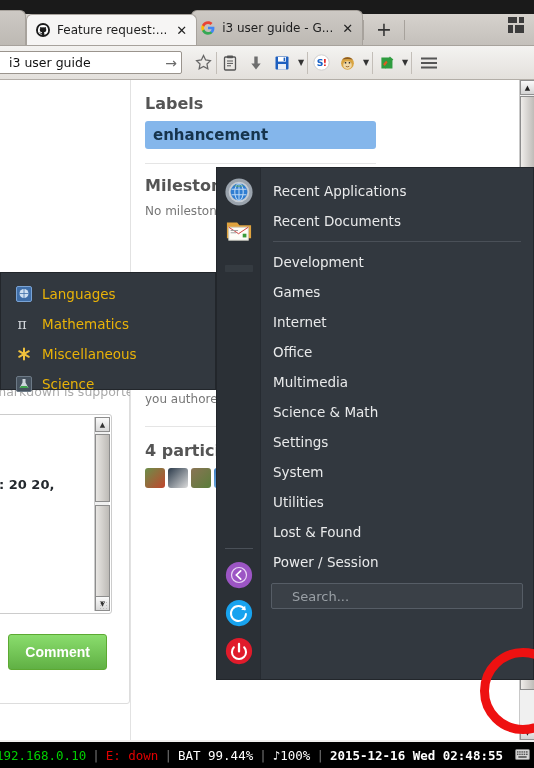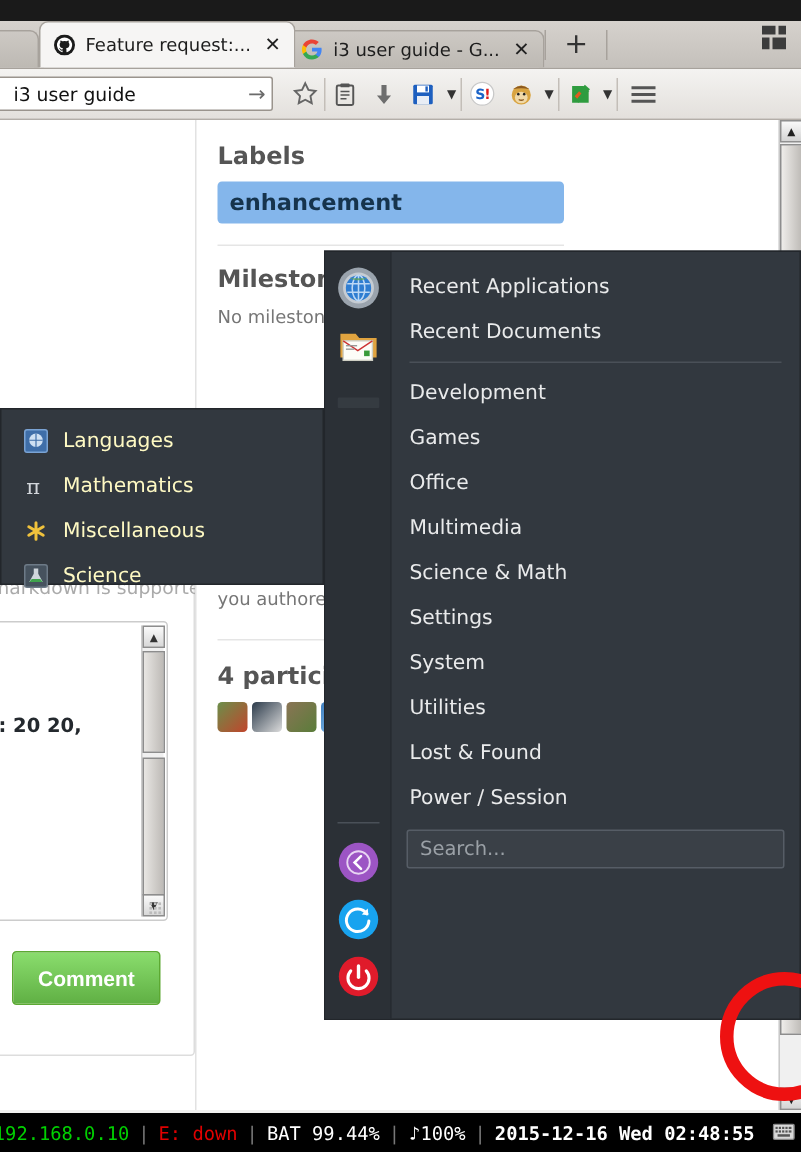--- a/index.html
+++ b/index.html
@@ -18,21 +18,21 @@
   .browser { position: absolute; left: 0; top: 14px; width: 534px; height: 728px; background: #f1f0ef; }
 
   
   .tabstrip {
     position: relative; height: 32px; width: 534px;
     background: linear-gradient(#d6d2cd, #c4c0bb);
     border-bottom: 1px solid #a7a29c;
     display: flex; align-items: flex-end;
   }
   .tab {
-    position: relative; height: 25px; display: flex; align-items: center;
+    position: relative; height: 35px; display: flex; align-items: center;
     padding: 0 6px 0 8px; gap: 6px;
     border: 1px solid #a7a29c; border-bottom: none;
     border-top-left-radius: 6px; border-top-right-radius: 6px;
     font-size: 12px; color: #1d1d1d; white-space: nowrap;
   }
   .tab.partial { margin-left: -52px; }
   .tab.active { background: #f6f5f4; z-index: 3; height: 31px; }
   .tab.inactive { background: linear-gradient(#cdc9c4, #bdb9b3); z-index: 2; }
   .tab-close { font-size: 13px; font-weight: bold; color: #222; cursor: pointer; padding: 0 3px; }
   .tab-fav { width: 16px; height: 16px; flex: 0 0 16px; display:flex; align-items:center; justify-content:center;}
@@ -108,28 +108,28 @@
   .wm-spacer { flex: 1; }
   .wm-sidesep { width: 28px; height:1px; background:#4a5058; margin: 6px 0 10px 0; }
   .wm-main { flex: 1; padding: 8px 0 0 0; display: flex; flex-direction: column; }
   .wm-item { height: 30px; display: flex; align-items: center; padding: 0 12px; color: #e9eaeb;
              font-size: 13.5px; cursor: pointer; }
   .wm-item.sel { background: #2b6189; border: 1px solid #4d9fd4; border-radius: 3px;
                  margin: 0 6px; padding: 0 6px; height: 28px; }
   .wm-arrow { margin-left: auto; font-size: 9px; color: #e9eaeb; }
   .wm-sep { height: 1px; background: #4a5058; margin: 5px 12px 5px 12px; }
   .wm-search { margin: 6px 10px 0 10px; height: 26px; background: #3a4047; border: 1px solid #565d66;
-               border-radius: 2px; display: flex; align-items: center; padding: 0 8px;
+               border-radius: 2px; display: flex; align-items: center; padding: 0 20px;
                color: #9aa0a6; font-size: 13px; }
 
   
   .wsub { position: absolute; left: 0px; top: 272px; width: 216px; height: 118px;
           background: #32383f; border: 1px solid #22262b; z-index: 55; padding: 6px 0; }
   .wsub-item { height: 30px; display: flex; align-items: center; gap: 10px; padding: 0 14px;
-               color: #fef9c3; font-size: 13.5px; cursor: pointer; }
+               color: #eab308; font-size: 13.5px; cursor: pointer; }
   .wsub-ico { width: 17px; height: 17px; display:flex;align-items:center;justify-content:center;}
 
   
   .statusbar { position: absolute; left: 0; bottom: 0; width: 534px; height: 26px; background: #000;
                display: flex; align-items: center; justify-content: flex-end;
                font-family: "DejaVu Sans Mono", monospace; font-size: 12.5px; overflow: hidden; }
   .sb-item { padding: 0 6px; white-space: nowrap; }
   .sb-pipe { color: #777; }
 
   
@@ -371,20 +371,23 @@
         </div>
       <div class="wm-item">
           <span>Recent Documents</span>
         </div>
       <div class="wm-sep"></div>
       <div class="wm-item">
           <span>Development</span>
         </div>
       <div class="wm-item">
           <span>Games</span>
+        </div>
+      <div class="wm-item">
+          <span>Internet</span>
         </div>
       <div class="wm-item">
           <span>Office</span>
         </div>
       <div class="wm-item">
           <span>Multimedia</span>
         </div>
       <div class="wm-item">
           <span>Science &amp; Math</span>
         </div>

